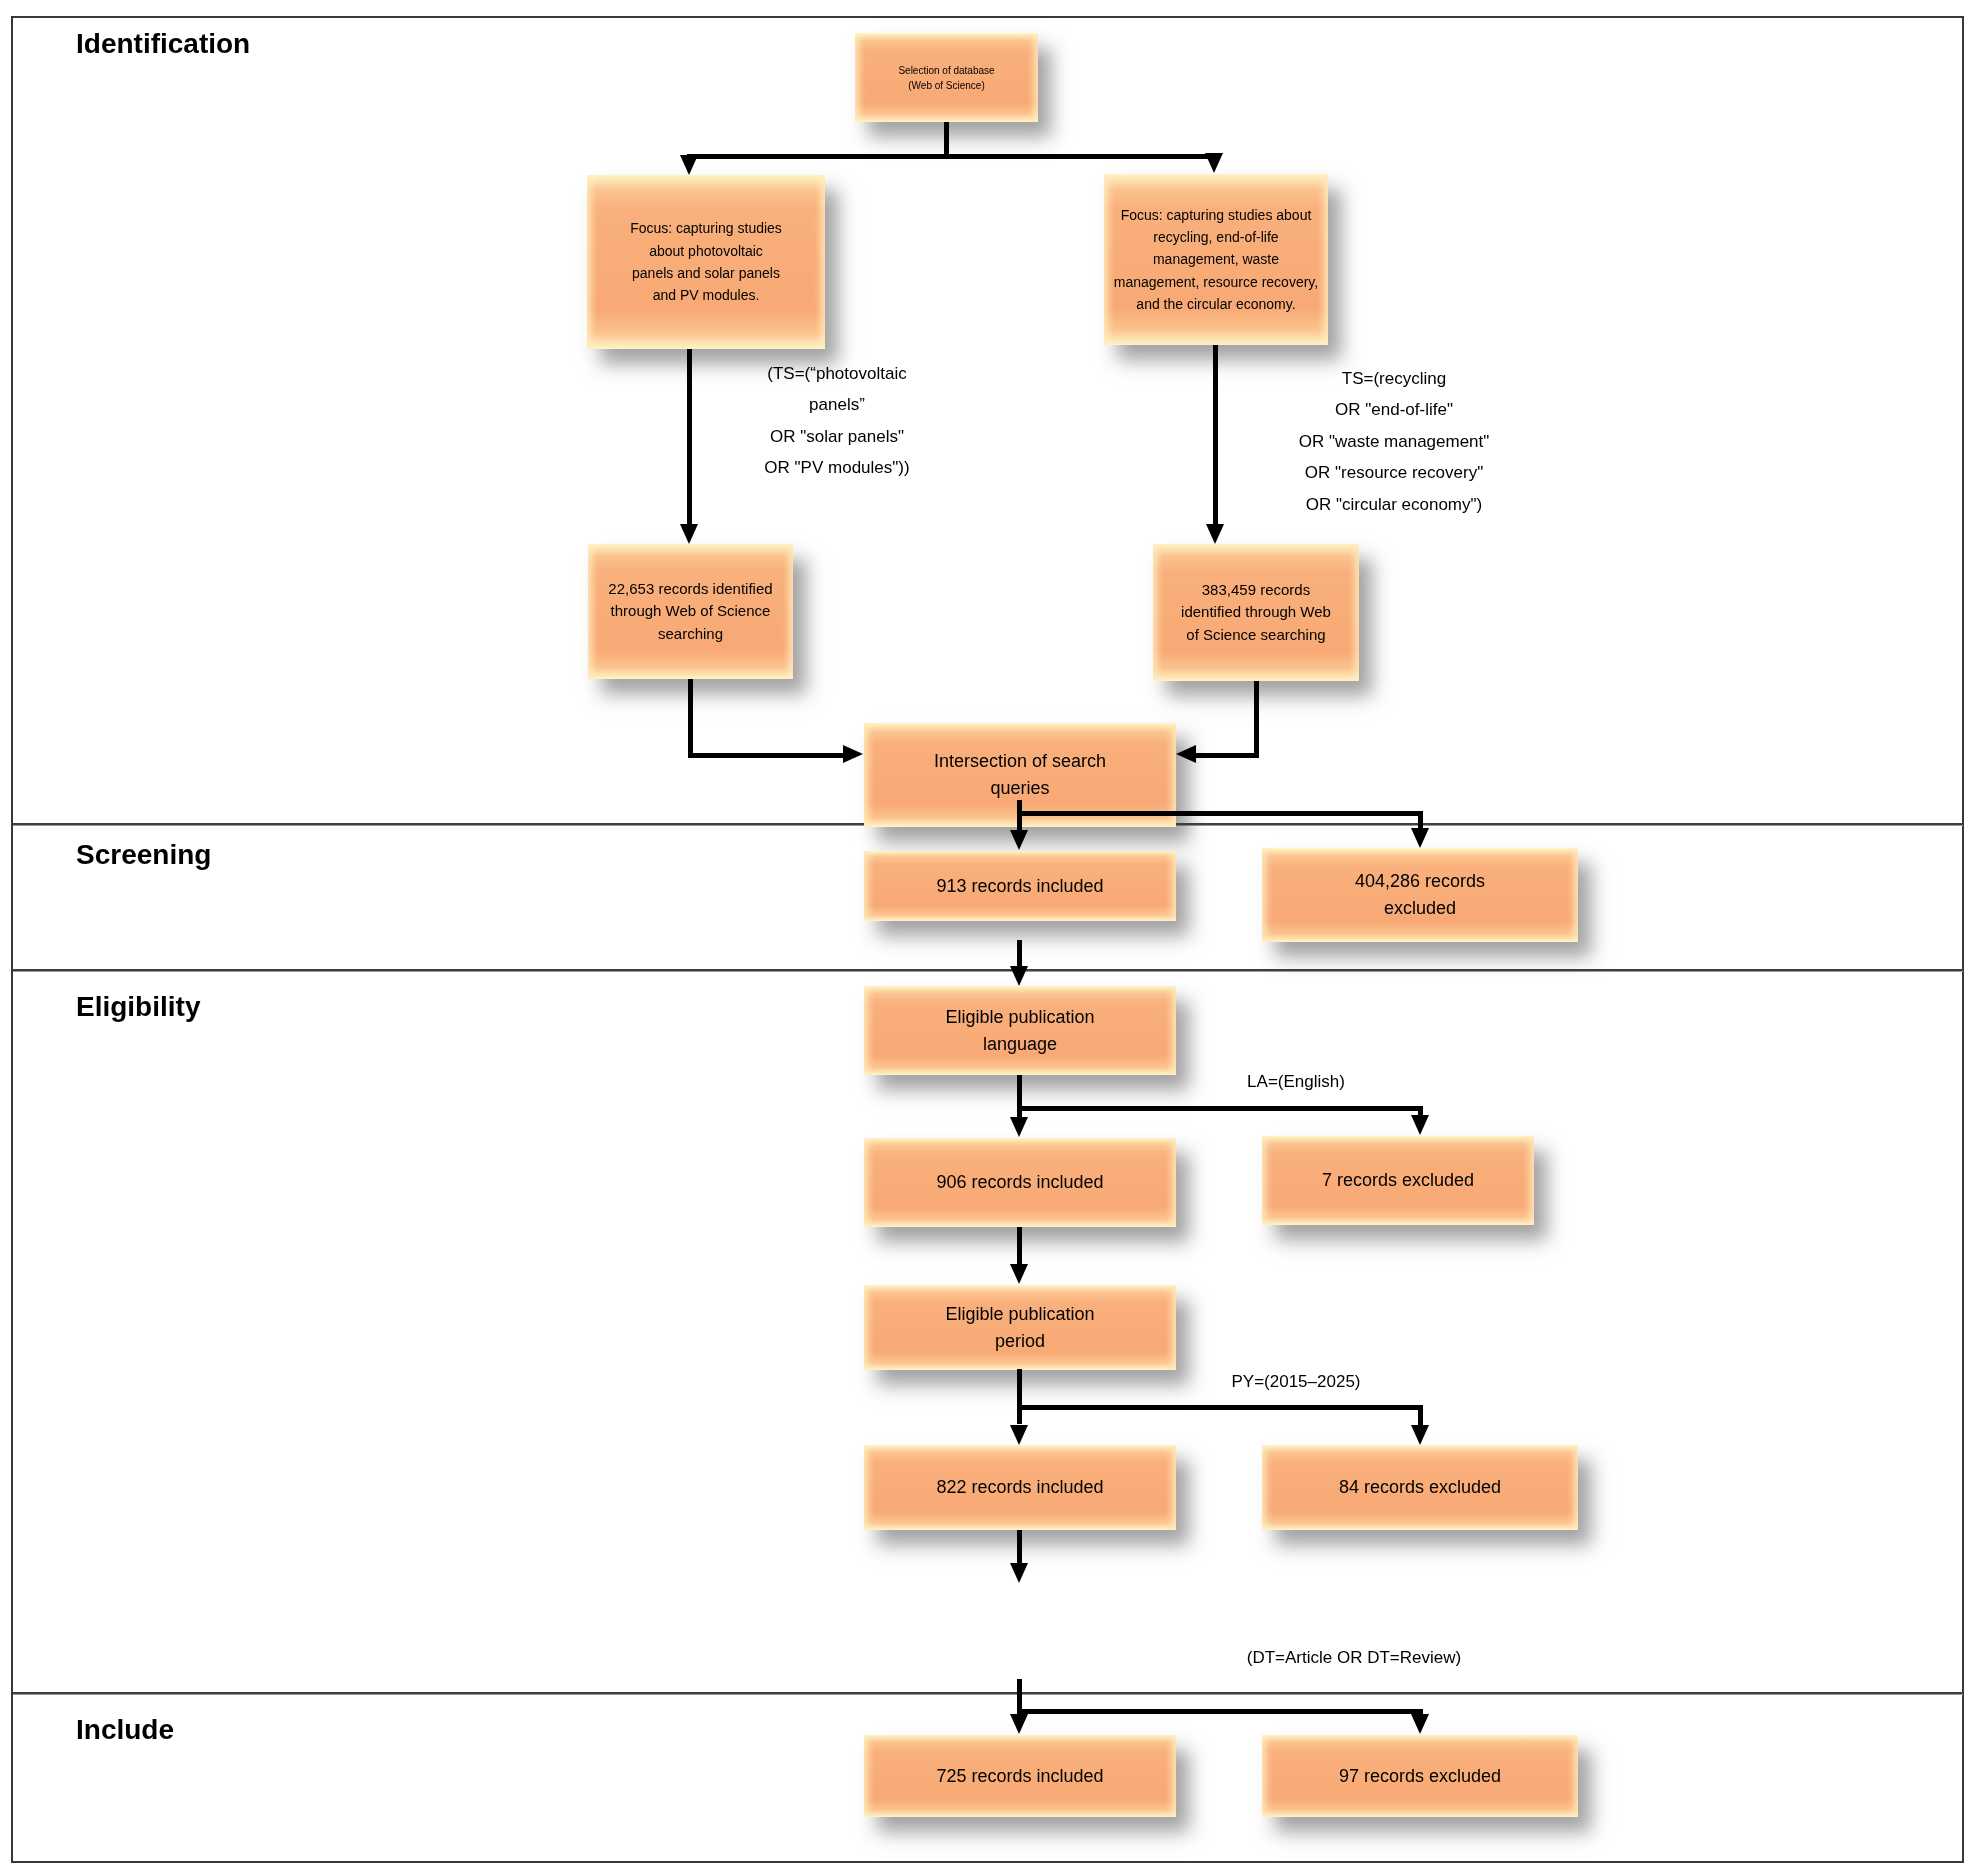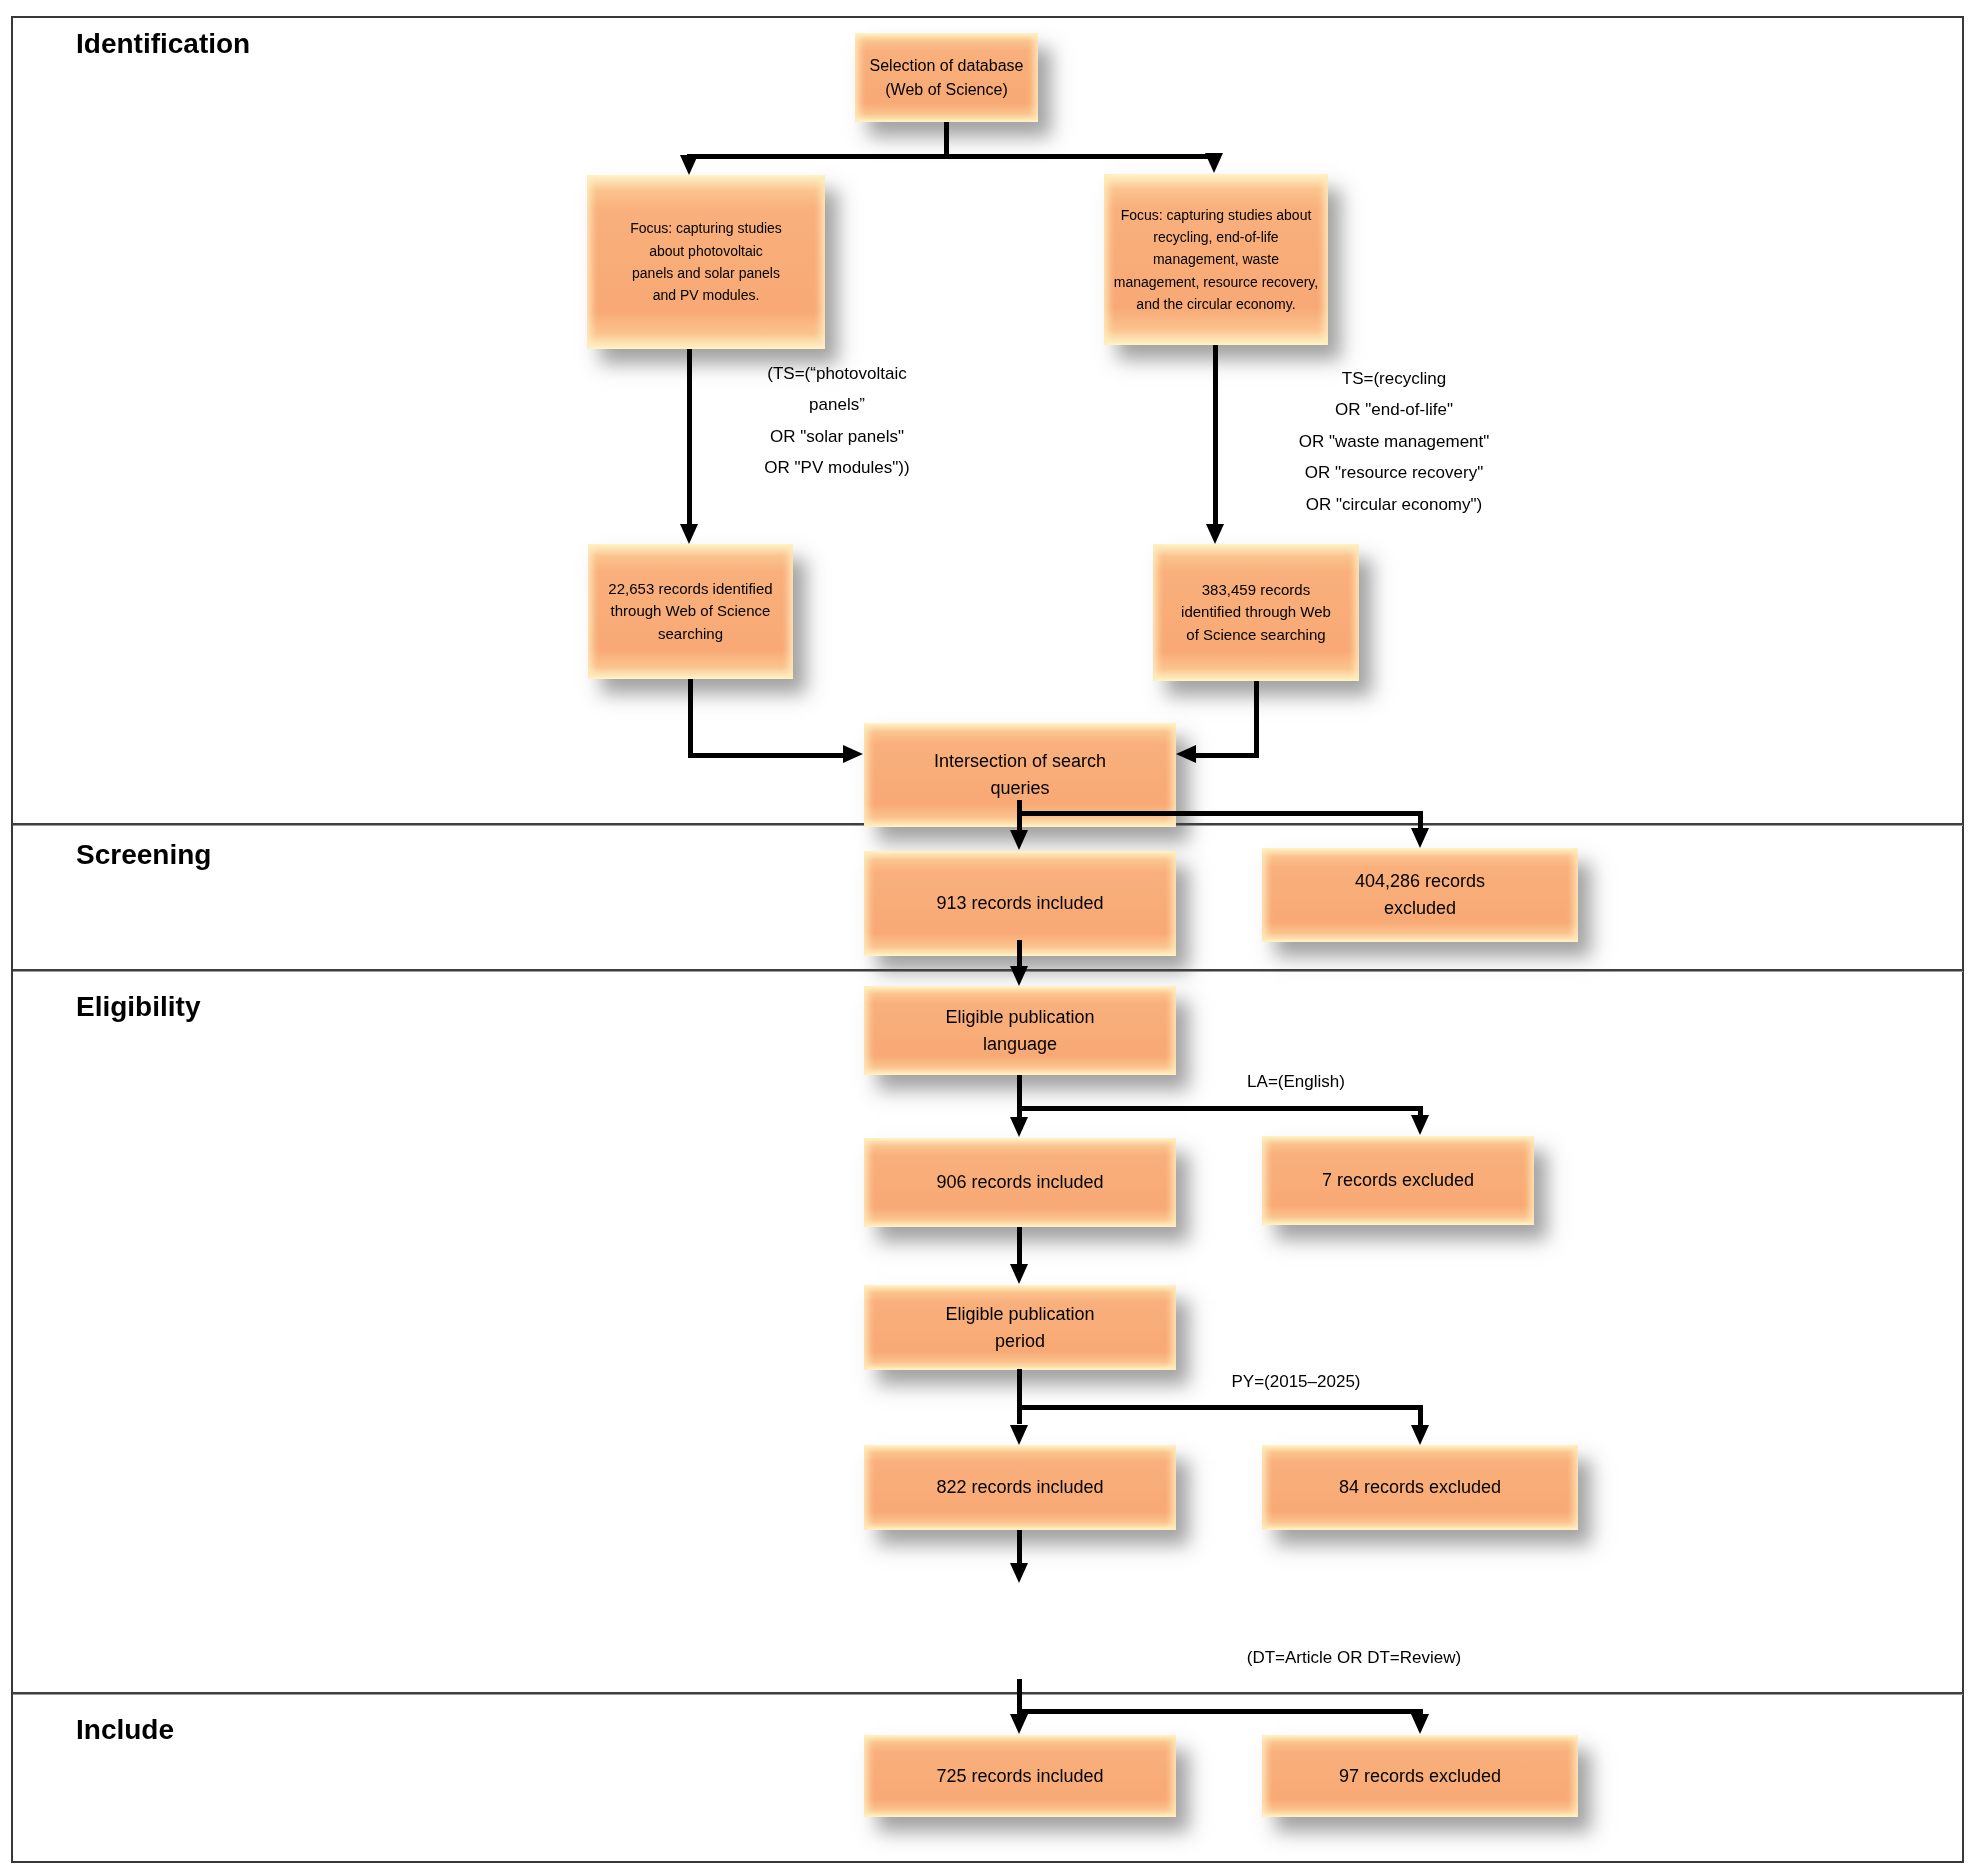--- a/index.html
+++ b/index.html
@@ -33,21 +33,21 @@
       inset -8px 0 7.1px -3.6px rgba(255,236,190,0.85),
       12.5px 15px 18px rgba(70,70,70,0.50);
     padding:3.6px 5.3px;
   }
   .box span{
     white-space:pre-line;
     line-height:1.5;
     font-size:18px;
     display:block;
   }
-  .f36 span{font-size:16px;}
+  .f36 span{font-size:10px;}
   .f34 span{font-size:15px;}
   .f31 span{font-size:14px;line-height:1.6;}
   .annotation{
     position:absolute;text-align:center;white-space:pre-line;
     font-size:17px;line-height:1.85;
   }
   .annotation.single{line-height:1.2;}
   .v,.h{position:absolute;background:#000;}
   .ahd{position:absolute;width:0;height:0;
     border-left:9.8px solid transparent;border-right:9.8px solid transparent;
@@ -103,21 +103,21 @@
       <span>383,459 records
 identified through Web
 of Science searching</span>
     </div>
 
   <div class="box" style="left:864px;top:723px;width:312px;height:104px">
       <span>Intersection of search
 queries</span>
     </div>
 
-  <div class="box" style="left:864px;top:851px;width:312px;height:105px">
+  <div class="box" style="left:864px;top:851px;width:312px;height:70px">
       <span>913 records included</span>
     </div>
   <div class="box" style="left:1262px;top:848px;width:316px;height:94px">
       <span>404,286 records
 excluded</span>
     </div>
 
   <div class="box" style="left:864px;top:986px;width:312px;height:89px">
       <span>Eligible publication
 language</span>

